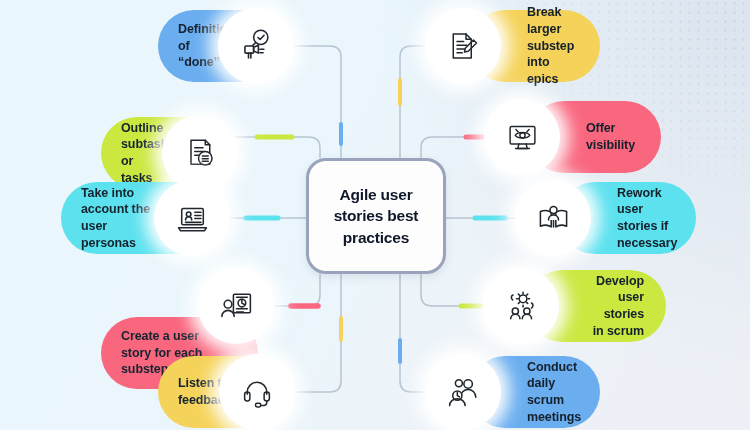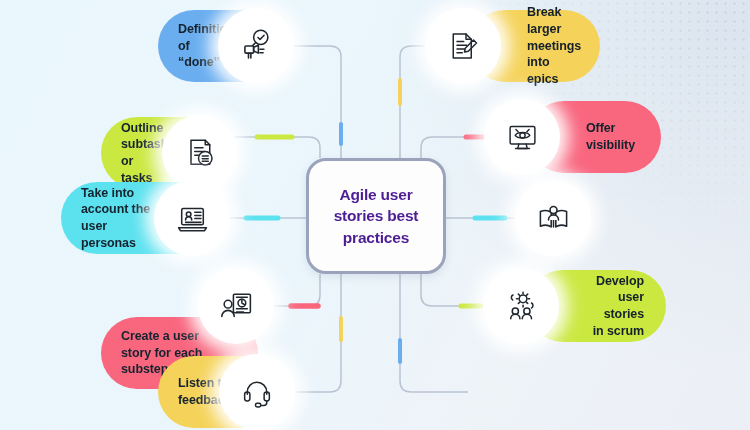--- a/index.html
+++ b/index.html
@@ -101,21 +101,21 @@
     align-items: center;
     justify-content: center;
     text-align: center;
     box-shadow: 0 3px 9px rgba(90,105,135,0.14);
     z-index: 5;
   }
   #center-card .title {
     font-size: 15.5px;
     font-weight: bold;
     line-height: 1.36;
-    color: #4c1d95;
+    color: #0f172a;
     white-space: pre-line;
     letter-spacing: -0.2px;
   }
 </style>
 </head>
 <body>
 
 <div id="canvas">
 
   <div id="dots"></div>
@@ -175,21 +175,21 @@
         <path d="M29 32.5h4"></path>
         <path d="M14.5 33v6"></path>
         <path d="M17.5 33v6"></path>
       </svg>
     </div>
   </div>
 
   <div class="node right" style="left:431px; top:10px; width:169px;">
     <div class="pill" style="width:131px; background:#f5d35a;">
       <div class="label">Break larger
-meetings into
+substep into
 epics</div>
     </div>
     <div class="bubble">
       <svg width="36" height="36" viewBox="0 0 48 48" fill="none" stroke="#20272e" stroke-width="2" stroke-linecap="round" stroke-linejoin="round">
         <path d="M11 8h17l7 7v25H11z"></path>
         <path d="M28 8v7h7"></path>
         <path d="M16 18h9"></path>
         <path d="M16 23h13"></path>
         <path d="M16 28h10"></path>
         <path d="M16 33h7"></path>
@@ -251,20 +251,25 @@
         <path d="M14.5 39h19"></path>
         <path d="M14 21c3.5-5 16.5-5 20 0-3.5 5-16.5 5-20 0z"></path>
         <circle cx="24" cy="21" r="3.6"></circle>
         <path d="M15 13l3 3"></path>
         <path d="M33 13l-3 3"></path>
       </svg>
     </div>
   </div>
 
   <div class="node right" style="left:521px; top:182px; width:175px;">
+    <div class="pill" style="width:137px; background:#5ce1ef;">
+      <div class="label">Rework user
+stories if
+necessary</div>
+    </div>
     <div class="bubble">
       <svg width="37" height="37" viewBox="0 0 48 48" fill="none" stroke="#20272e" stroke-width="2" stroke-linecap="round" stroke-linejoin="round">
         <path d="M7 15c5-2 10-2 14 1v19c-4-3-9-3-14-1z"></path>
         <path d="M41 15c-5-2-10-2-14 1v19c4-3 9-3 14-1z"></path>
         <path d="M24 16v19"></path>
         <circle cx="24" cy="13" r="4.5" fill="#fff"></circle>
         <path d="M17.5 26c0-4 2.9-6.5 6.5-6.5s6.5 2.5 6.5 6.5" fill="#fff"></path>
       </svg>
     </div>
   </div>
@@ -318,14 +323,31 @@
       <svg width="36" height="36" viewBox="0 0 48 48" fill="none" stroke="#20272e" stroke-width="2" stroke-linecap="round" stroke-linejoin="round">
         <path d="M11 27v-3c0-7.2 5.8-13 13-13s13 5.8 13 13v3"></path>
         <rect x="7.5" y="24" width="7" height="12" rx="3.2"></rect>
         <rect x="33.5" y="24" width="7" height="12" rx="3.2"></rect>
         <path d="M37 36v2c0 2.2-1.8 4-4 4h-4"></path>
         <rect x="22" y="39" width="7" height="5" rx="2.2"></rect>
       </svg>
     </div>
   </div>
 
+  <div class="node right" style="left:431px; top:356px; width:169px;">
+    <div class="pill" style="width:131px; background:#6aaef0;">
+      <div class="label">Conduct
+daily scrum
+meetings</div>
+    </div>
+    <div class="bubble">
+      <svg width="37" height="37" viewBox="0 0 48 48" fill="none" stroke="#20272e" stroke-width="2" stroke-linecap="round" stroke-linejoin="round">
+        <circle cx="18" cy="12" r="4.5"></circle>
+        <circle cx="30" cy="13" r="5.5" fill="#fff"></circle>
+        <path d="M20 30c0-5.5 4.5-10 10-10s10 4.5 10 10"></path>
+        <circle cx="16" cy="28" r="6" fill="#fff"></circle>
+        <path d="M16 24v4l2.8 1.8"></path>
+        <path d="M6 41c0-5 4.5-9 10-9s10 4 10 9"></path>
+      </svg>
+    </div>
+  </div>
 
 </div>
 
 </body></html>

